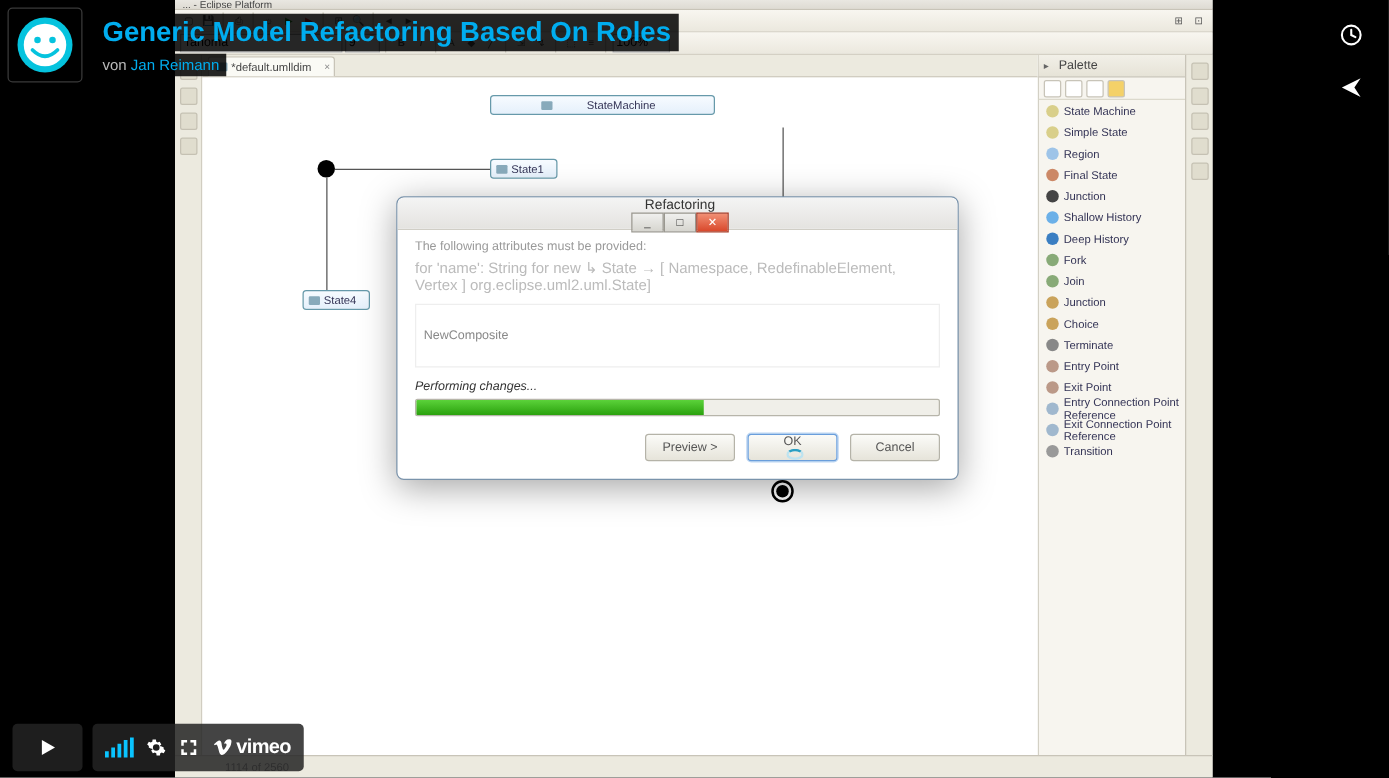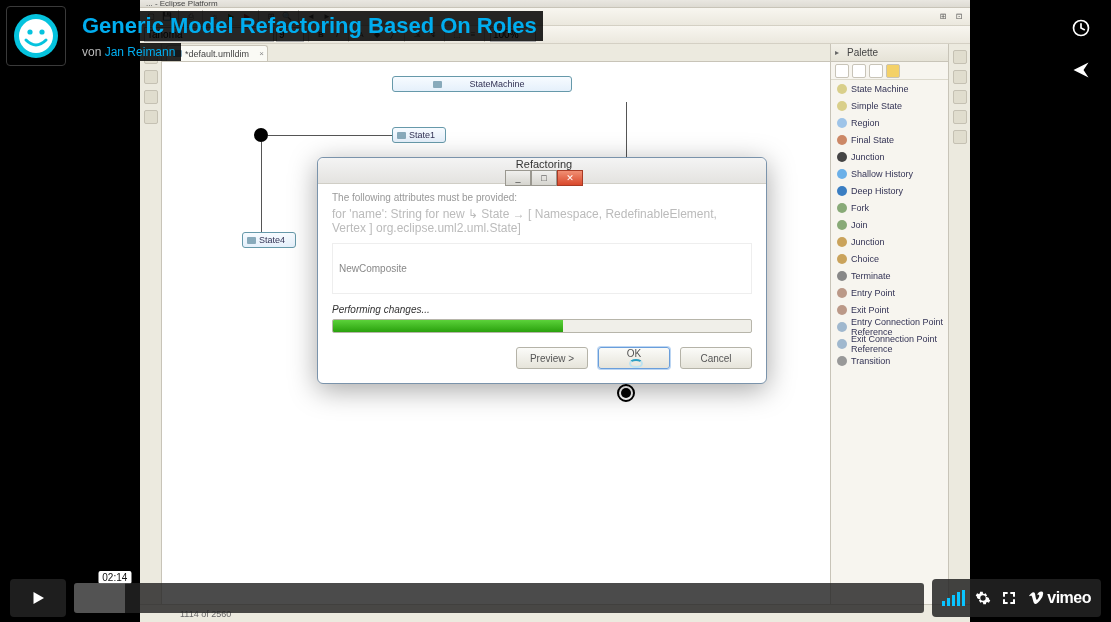--- a/index.html
+++ b/index.html
@@ -354,26 +354,20 @@
         </svg>
     </div>
   </div>
 
   <div class="controls">
     <div class="play-btn">
       <svg viewBox="0 0 24 24">
           <path d="M6 4l14 8-14 8z"></path>
         </svg>
     </div>
-    <div class="timeline-wrap">
-      <div class="time-bubble">02:14</div>
-      <div class="timeline">
-        <div class="timeline-loaded"></div>
-      </div>
-    </div>
     <div class="right-controls">
       <div class="vol-bars">
         <span style="height:5px"></span>
           <span style="height:8px"></span>
           <span style="height:11px"></span>
           <span style="height:14px"></span>
           <span style="height:16px"></span>
       </div>
       <div class="ctrl-icon">
         <svg viewBox="0 0 24 24">

